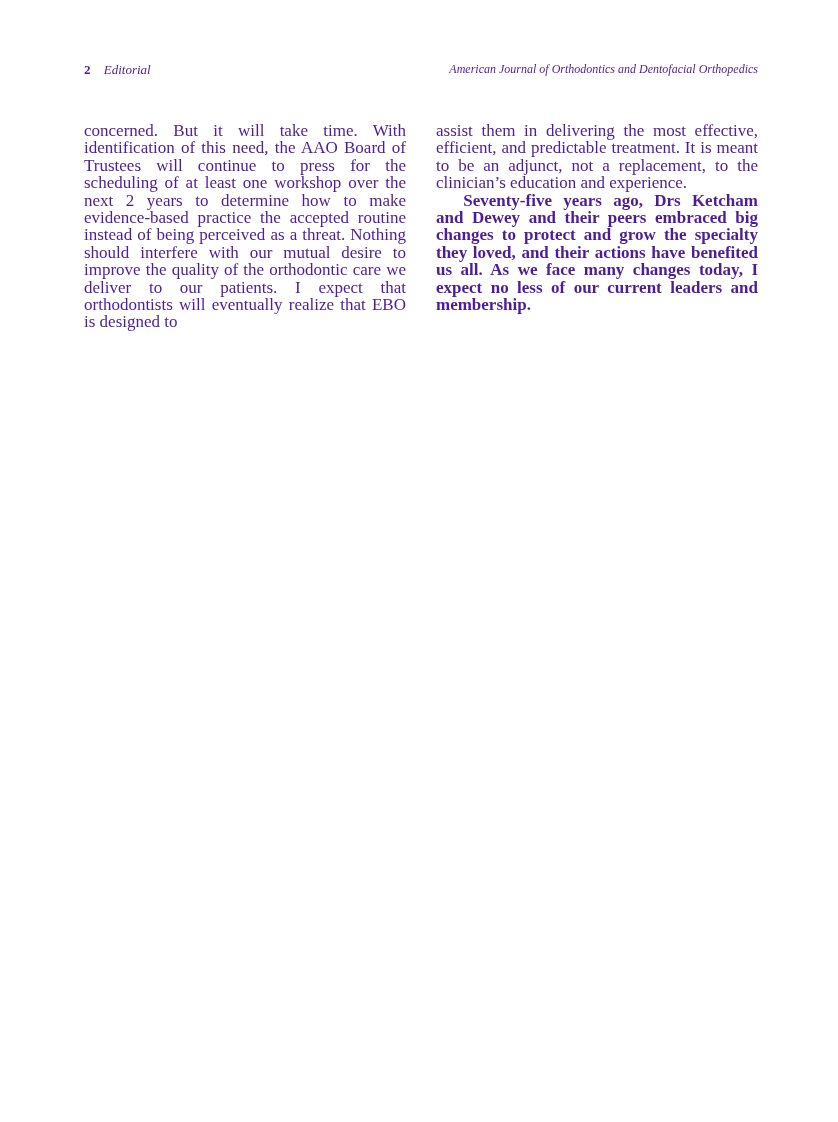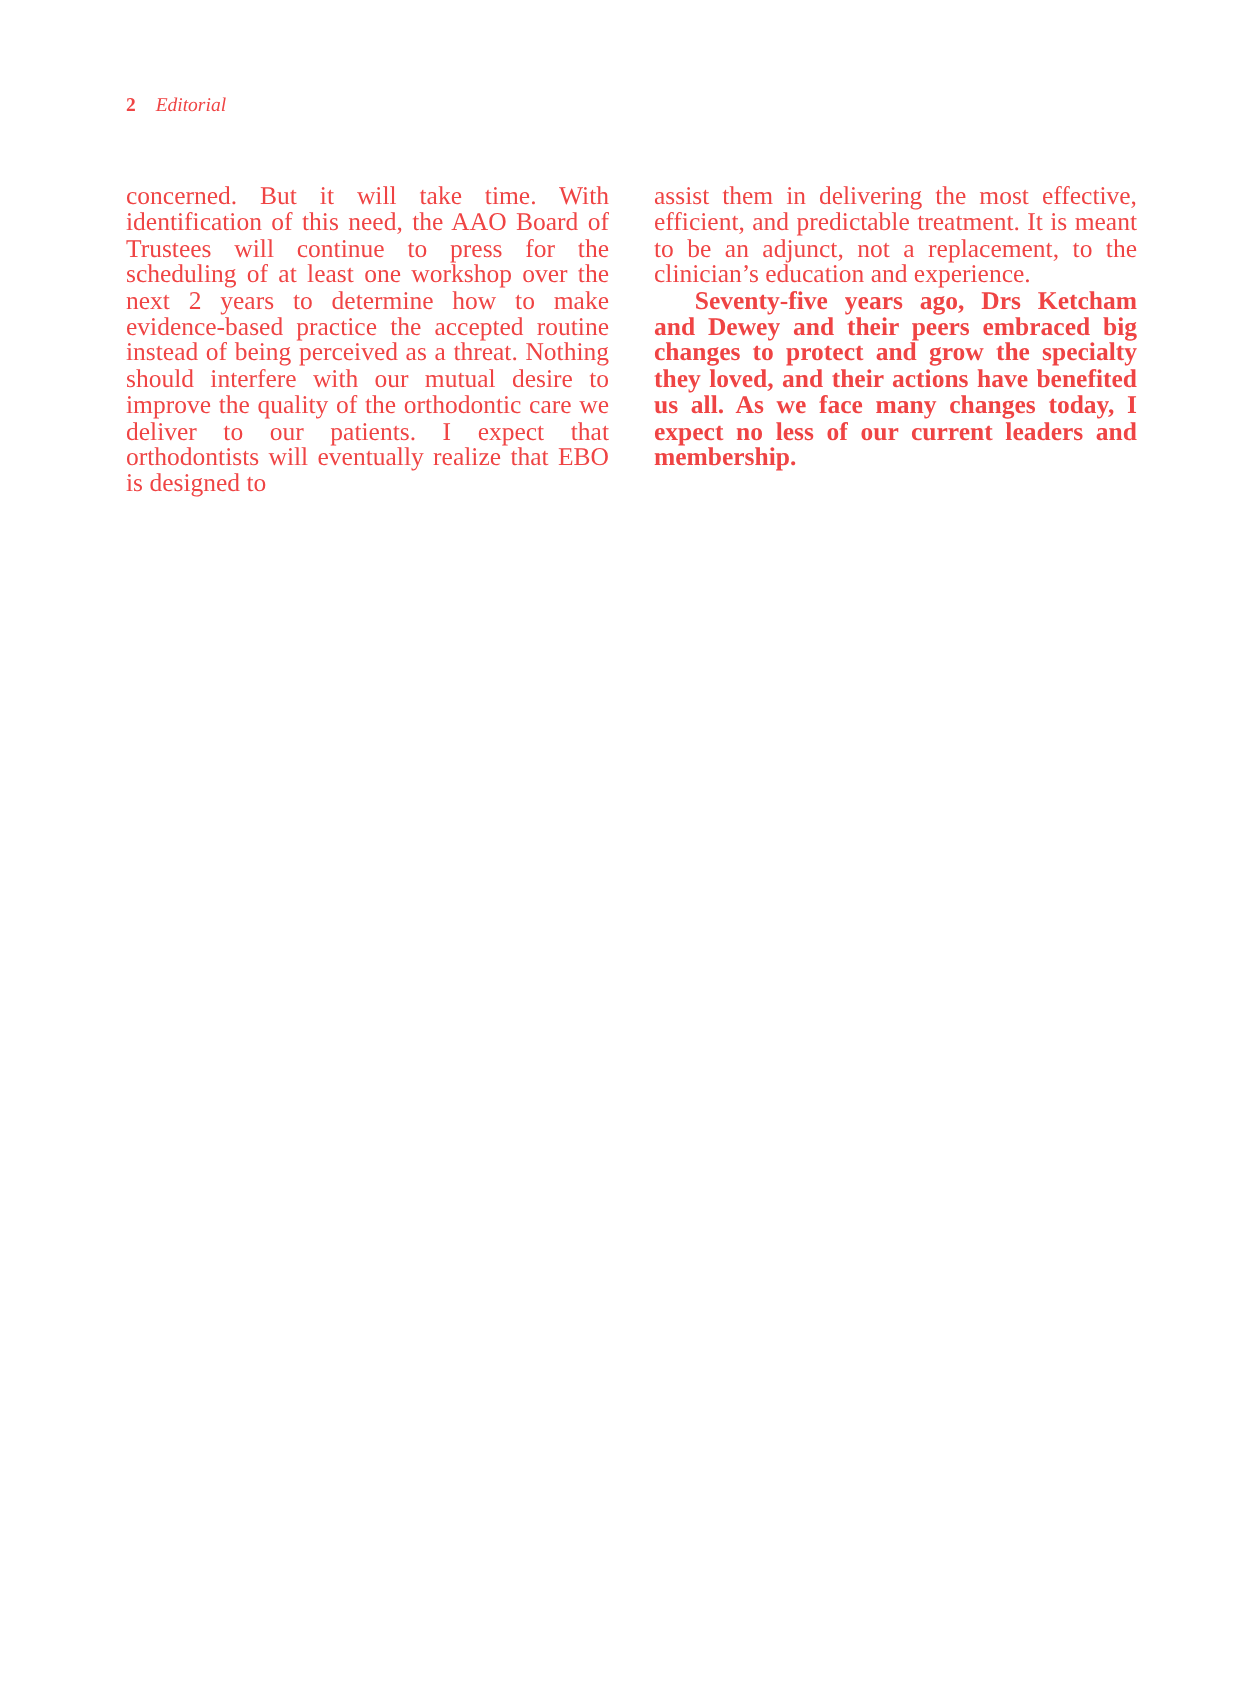--- a/index.html
+++ b/index.html
@@ -5,21 +5,21 @@
   * { margin: 0; padding: 0; box-sizing: border-box; }
   html, body {
     background: #ffffff;
     font-family: "Liberation Serif", "DejaVu Serif", serif;
   }
   .page {
     position: relative;
     width: 838px;
     height: 904px;
     background: #ffffff;
-    color: #ef4444;
+    color: #4c1d95;
     overflow: hidden;
   }
   .header {
     position: absolute;
     top: 62px;
     left: 84px;
     right: 80px;
     display: flex;
     justify-content: space-between;
     align-items: flex-start;
@@ -70,20 +70,21 @@
 <body>
 
 <div class="page">
 
   <div class="header">
     <div class="header-left">
       <span class="page-num">2</span>
       <span class="section">Editorial</span>
     </div>
     <div class="header-right">
+      <div>American Journal of Orthodontics and Dentofacial Orthopedics</div>
     </div>
   </div>
 
   <div class="columns">
     <div class="col">
       <p>concerned. But it will take time. With identification of this need, the AAO Board of Trustees will continue to press for the scheduling of at least one workshop over the next 2 years to determine how to make evidence-based practice the accepted routine instead of being perceived as a threat. Nothing should interfere with our mutual desire to improve the quality of the orthodontic care we deliver to our patients. I expect that orthodontists will eventually realize that EBO is designed to</p>
     </div>
     <div class="col">
       <p>assist them in delivering the most effective, efficient, and predictable treatment. It is meant to be an adjunct, not a replacement, to the clinician’s education and experience.</p>
       <p class="indent">Seventy-five years ago, Drs Ketcham and Dewey and their peers embraced big changes to protect and grow the specialty they loved, and their actions have benefited us all. As we face many changes today, I expect no less of our current leaders and membership.</p>

